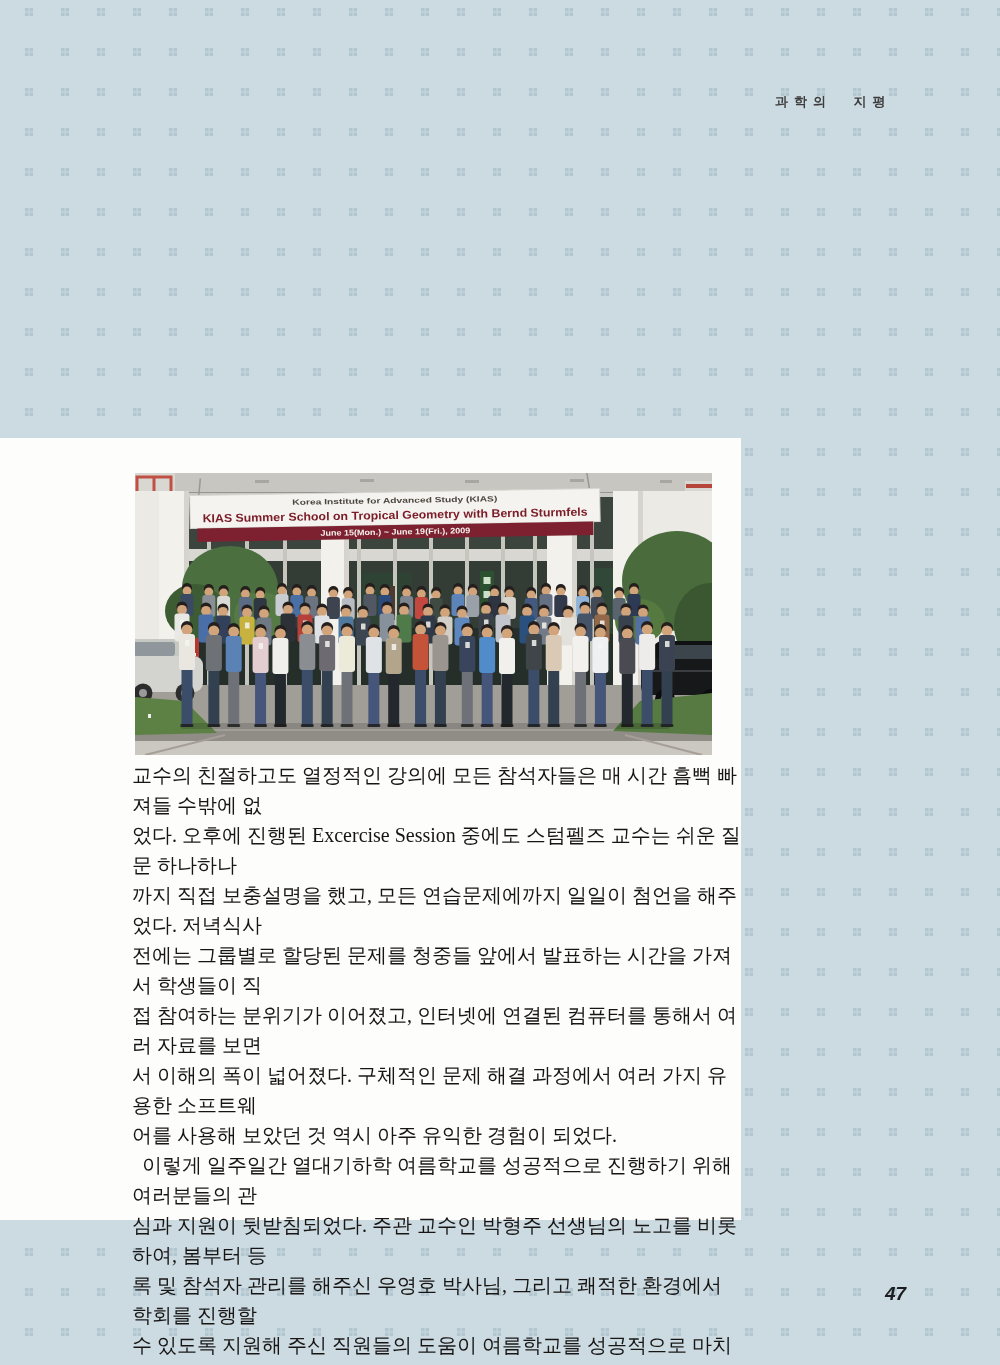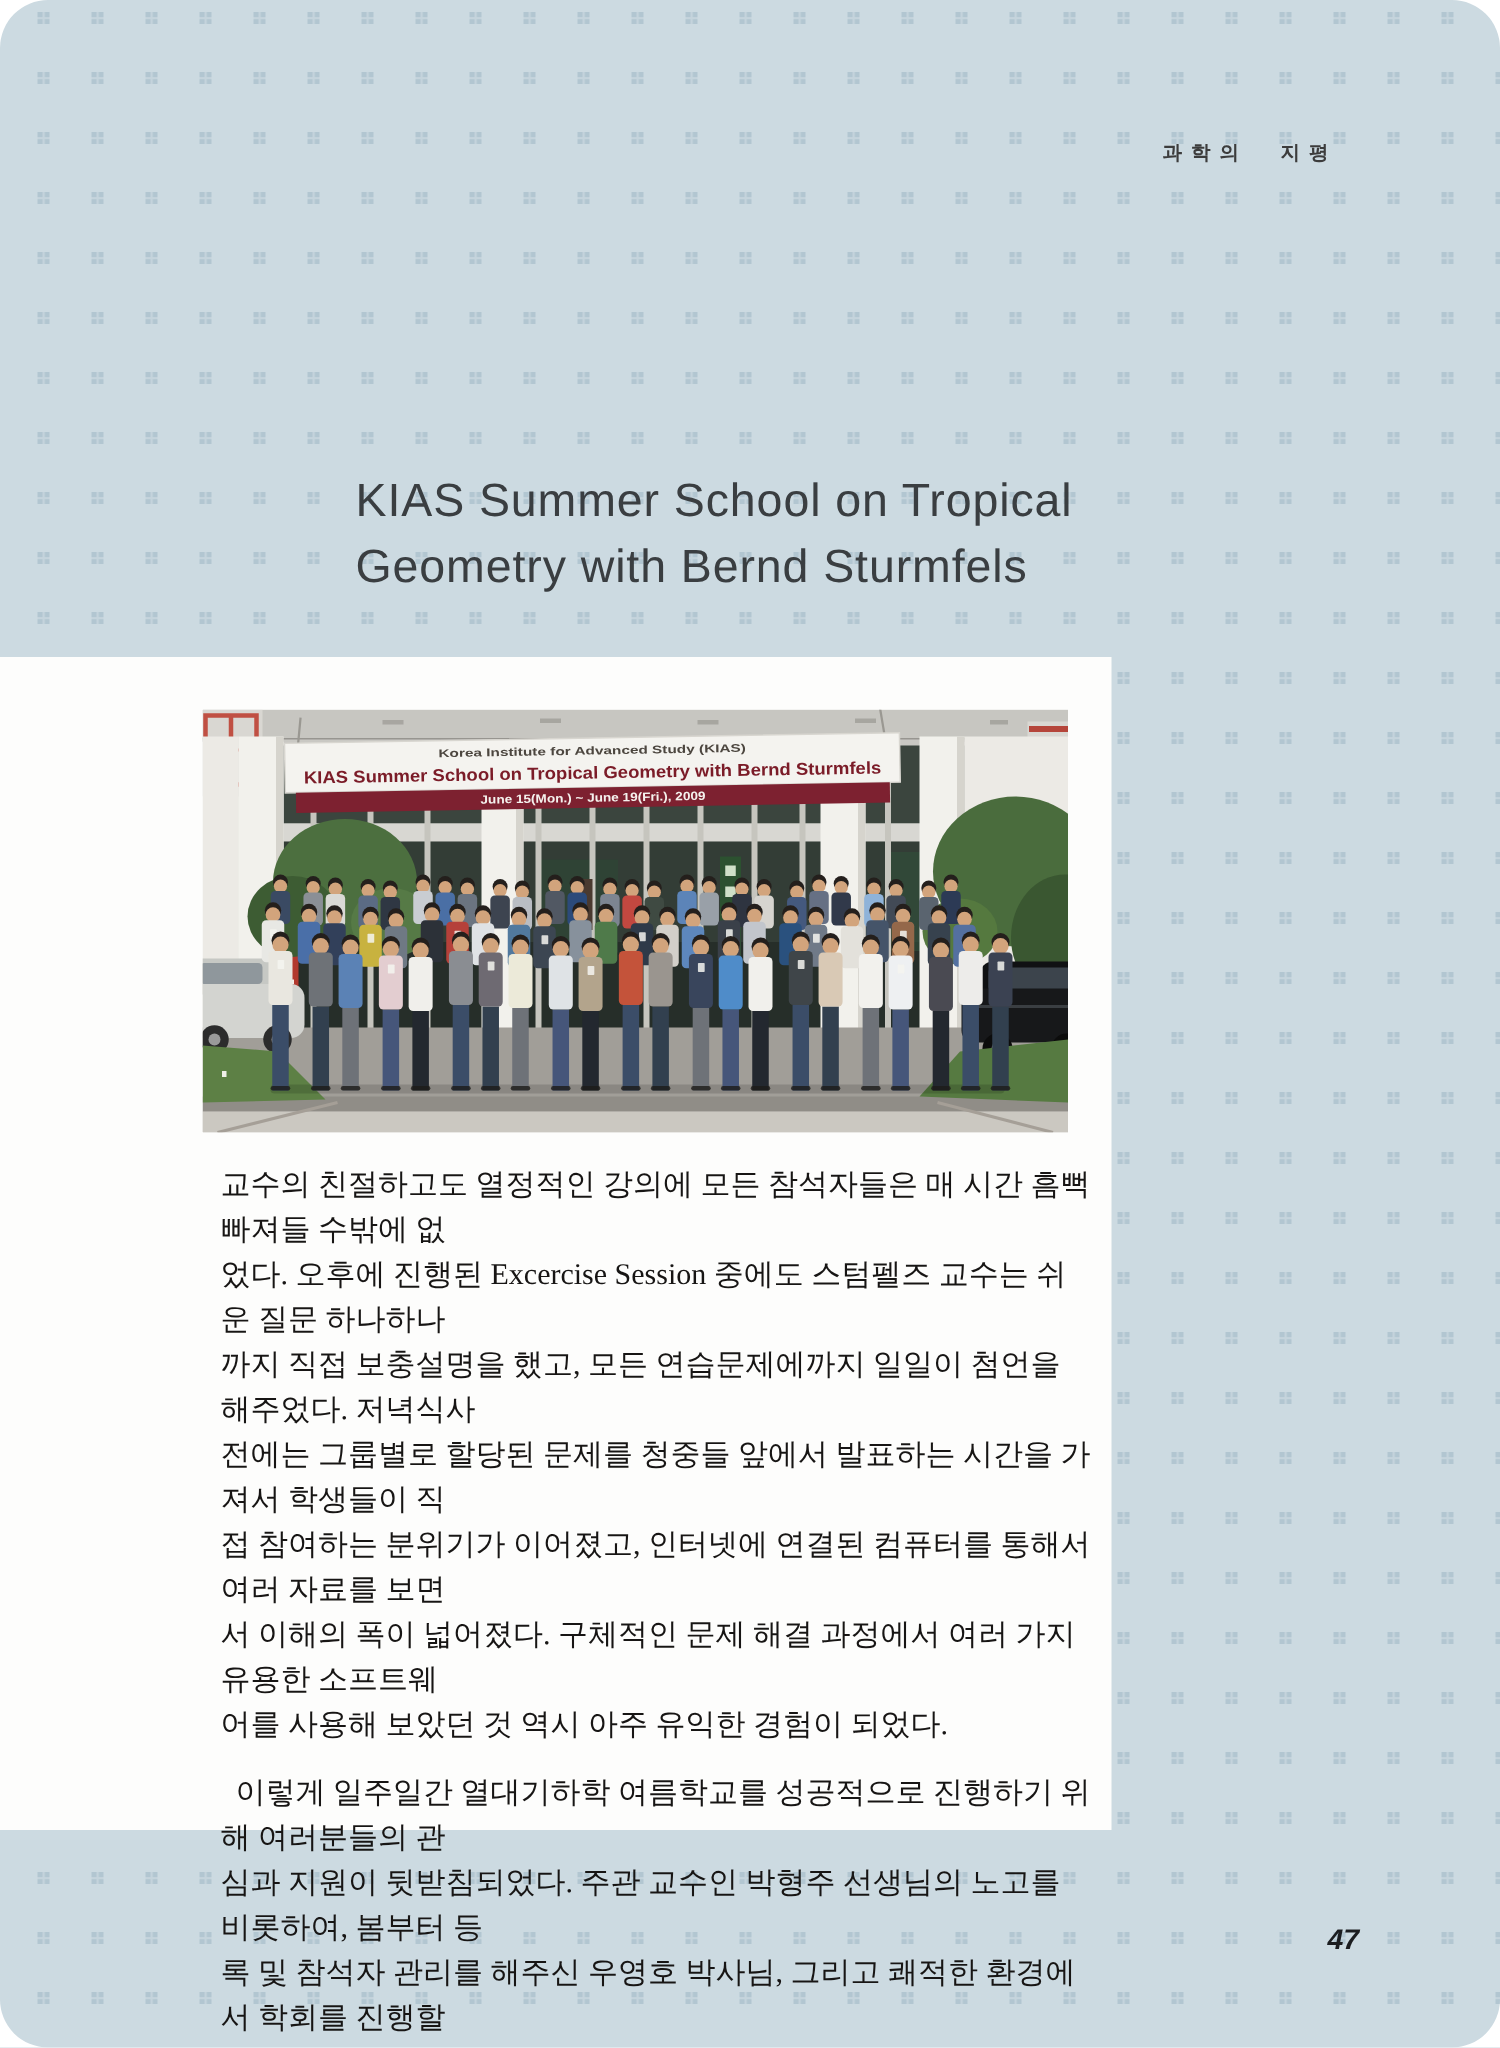--- a/index.html
+++ b/index.html
@@ -1,18 +1,18 @@
 <!DOCTYPE html>
 <html><head>
 <meta charset="utf-8">
 <style>
   html,body{margin:0;padding:0;}
   .page{
     position:relative;width:1000px;height:1365px;overflow:hidden;
-    background:#ccdae1;font-family:"Liberation Sans",sans-serif;border-radius:32px;
+    background:#ccdae1;font-family:"Liberation Sans",sans-serif;
   }
   .bg-pattern{position:absolute;left:0;top:0;width:1000px;height:1365px;display:block;}
   .masthead{
     position:absolute;left:775px;top:93px;font-size:13px;font-weight:600;
     color:#3c3c3c;letter-spacing:6px;word-spacing:12px;white-space:nowrap;
   }
   .title{
     position:absolute;left:237px;top:312px;margin:0;
     font-size:31px;line-height:44px;font-weight:300;color:#3a3e41;
     letter-spacing:0.6px;white-space:nowrap;
@@ -23,21 +23,21 @@
   }
   .photo{
     position:absolute;left:135px;top:35px;width:577px;height:282px;overflow:hidden;
   }
   .photo svg{display:block;width:100%;height:100%;}
   .article{
     position:absolute;left:132px;top:322px;width:612px;
     font-family:"Liberation Serif",serif;font-size:20px;line-height:30px;
     color:#171514;
   }
-  .article p{margin:15px;white-space:pre-wrap;}
+  .article p{margin:0;white-space:pre-wrap;}
   .pageno{
     position:absolute;left:885px;top:1283px;
     font-size:19px;font-weight:bold;font-style:italic;color:#1b1d20;
   }
 </style>
 </head>
 <body>
 
 <div class="page">
 
@@ -47,21 +47,20 @@
         <rect x="0" y="0" width="8" height="8" fill="#b2c6d1"></rect>
         <rect x="3.4" y="0" width="1.4" height="8" fill="#c5d4dc"></rect>
         <rect x="0" y="3.4" width="8" height="1.4" fill="#c5d4dc"></rect>
       </pattern>
     </defs>
     <rect x="0" y="0" width="1000" height="1365" fill="url(#gridsq)"></rect>
   </svg>
 
   <div class="masthead">과학의 지평</div>
 
-  <h1 class="title"><span>KIAS Summer School on Tropical</span><br><span>Geometry with Bernd Sturmfels</span></h1>
 
   <div class="panel">
 
     <div class="photo">
       <svg viewBox="0 0 577 282" preserveAspectRatio="none" xmlns="http://www.w3.org/2000/svg">
 
         <rect x="0" y="0" width="577" height="282" fill="#e7e6e1"></rect>
 
         <rect x="0" y="0" width="577" height="20" fill="#c7c6c1"></rect>
         <rect x="0" y="19" width="577" height="2.5" fill="#979590"></rect>

